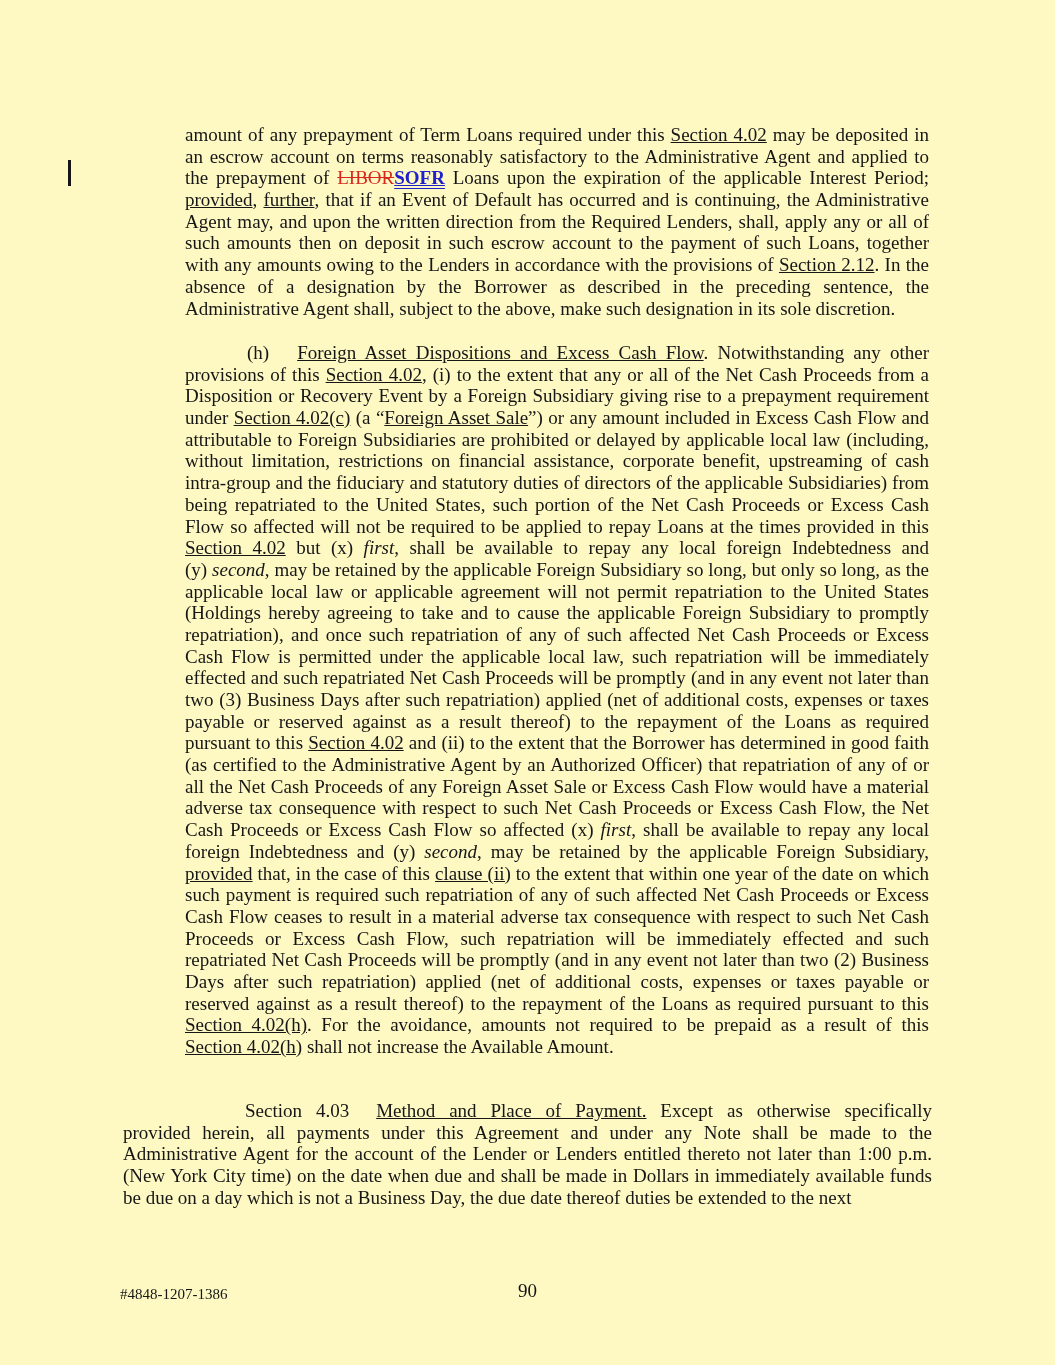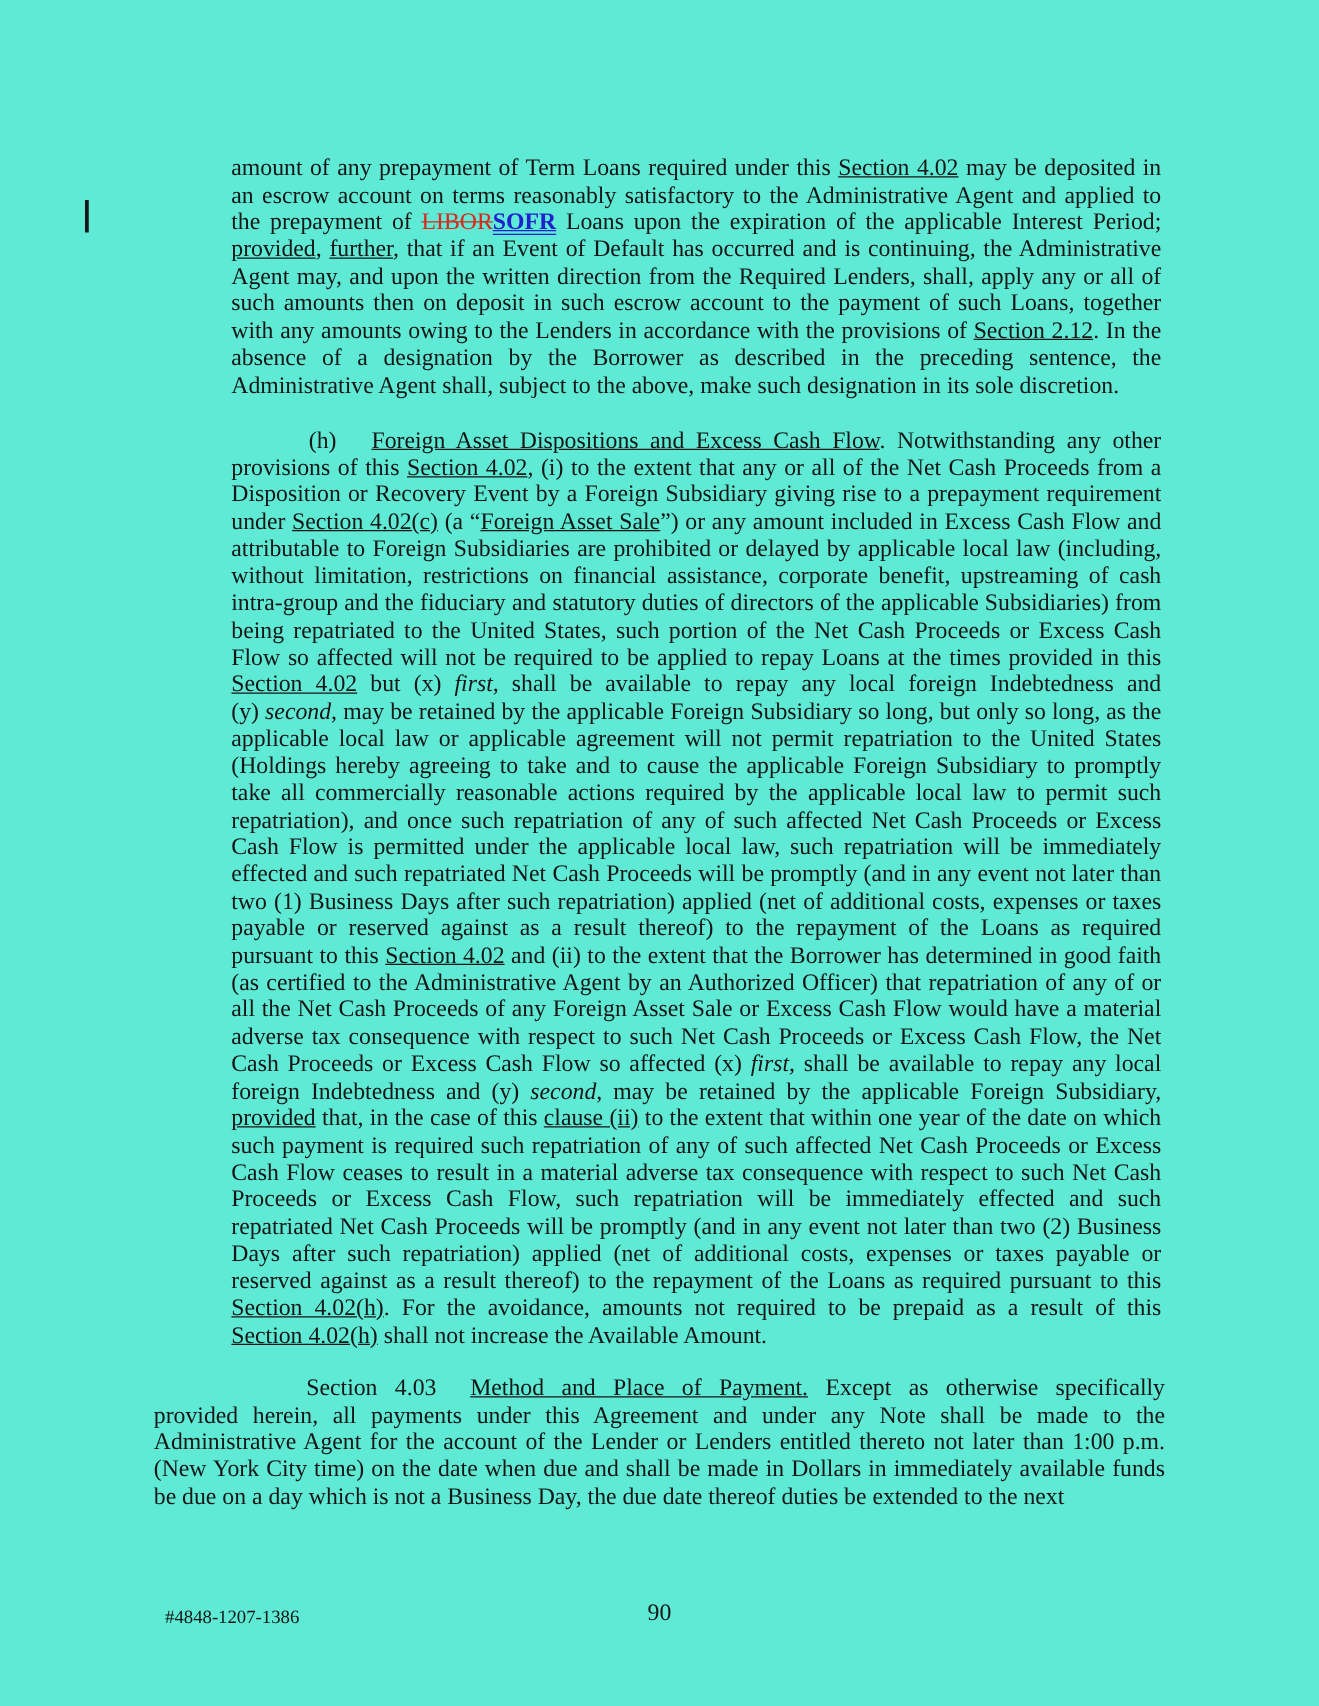--- a/index.html
+++ b/index.html
@@ -1,20 +1,20 @@
 <!DOCTYPE html>
 <html style="--del-color: #d8291f; --ins-color: #2020cf;"><head>
 <meta charset="utf-8">
 <style>
   html, body { margin: 0; padding: 0; background: #ffffff; }
   .page {
     position: relative;
     width: 1055px;
     height: 1365px;
-    background: #5eead4;
+    background: #fef9c3;
     font-family: "Liberation Serif", "DejaVu Serif", serif;
     color: #161616;
     overflow: hidden;
   }
   .para {
     position: absolute;
     font-size: 19px;
   }
   .line {
     height: 21.7px;
@@ -42,21 +42,21 @@
   #para-1 { left: 185px; top: 342px;  width: 744px; }
   #para-2 { left: 123px; top: 1100px; width: 809px; }
   .change-bar {
     position: absolute;
     left: 68px; top: 160px;
     width: 2.5px; height: 26px;
     background: #161616;
   }
   .footer-doc {
     position: absolute;
-    left: 132px; top: 1286px;
+    left: 120px; top: 1286px;
     font-size: 15px;
   }
   .footer-page {
     position: absolute;
     left: 0; top: 1280px;
     width: 100%;
     text-align: center;
     font-size: 19px;
   }
 </style>
@@ -85,25 +85,24 @@
       <div class="line"><span>under </span><span class="u">Section 4.02(c)</span><span> (a “</span><span class="u">Foreign Asset Sale</span><span>”) or any amount included in Excess Cash Flow and</span></div>
       <div class="line"><span>attributable to Foreign Subsidiaries are prohibited or delayed by applicable local law (including,</span></div>
       <div class="line"><span>without limitation, restrictions on financial assistance, corporate benefit, upstreaming of cash</span></div>
       <div class="line"><span>intra-group and the fiduciary and statutory duties of directors of the applicable Subsidiaries) from</span></div>
       <div class="line"><span>being repatriated to the United States, such portion of the Net Cash Proceeds or Excess Cash</span></div>
       <div class="line"><span>Flow so affected will not be required to be applied to repay Loans at the times provided in this</span></div>
       <div class="line"><span class="u">Section 4.02</span><span> but (x) </span><span class="i">first</span><span>, shall be available to repay any local foreign Indebtedness and</span></div>
       <div class="line"><span>(y) </span><span class="i">second</span><span>, may be retained by the applicable Foreign Subsidiary so long, but only so long, as the</span></div>
       <div class="line"><span>applicable local law or applicable agreement will not permit repatriation to the United States</span></div>
       <div class="line"><span>(Holdings hereby agreeing to take and to cause the applicable Foreign Subsidiary to promptly</span></div>
-      <div class="line"><span>take all commercially reasonable actions required by the applicable local law to permit such</span></div>
       <div class="line"><span>repatriation), and once such repatriation of any of such affected Net Cash Proceeds or Excess</span></div>
       <div class="line"><span>Cash Flow is permitted under the applicable local law, such repatriation will be immediately</span></div>
       <div class="line"><span>effected and such repatriated Net Cash Proceeds will be promptly (and in any event not later than</span></div>
-      <div class="line"><span>two (1) Business Days after such repatriation) applied (net of additional costs, expenses or taxes</span></div>
+      <div class="line"><span>two (3) Business Days after such repatriation) applied (net of additional costs, expenses or taxes</span></div>
       <div class="line"><span>payable or reserved against as a result thereof) to the repayment of the Loans as required</span></div>
       <div class="line"><span>pursuant to this </span><span class="u">Section 4.02</span><span> and (ii) to the extent that the Borrower has determined in good faith</span></div>
       <div class="line"><span>(as certified to the Administrative Agent by an Authorized Officer) that repatriation of any of or</span></div>
       <div class="line"><span>all the Net Cash Proceeds of any Foreign Asset Sale or Excess Cash Flow would have a material</span></div>
       <div class="line"><span>adverse tax consequence with respect to such Net Cash Proceeds or Excess Cash Flow, the Net</span></div>
       <div class="line"><span>Cash Proceeds or Excess Cash Flow so affected (x) </span><span class="i">first</span><span>, shall be available to repay any local</span></div>
       <div class="line"><span>foreign Indebtedness and (y) </span><span class="i">second</span><span>, may be retained by the applicable Foreign Subsidiary,</span></div>
       <div class="line"><span class="u">provided</span><span> that, in the case of this </span><span class="u">clause (ii)</span><span> to the extent that within one year of the date on which</span></div>
       <div class="line"><span>such payment is required such repatriation of any of such affected Net Cash Proceeds or Excess</span></div>
       <div class="line"><span>Cash Flow ceases to result in a material adverse tax consequence with respect to such Net Cash</span></div>

